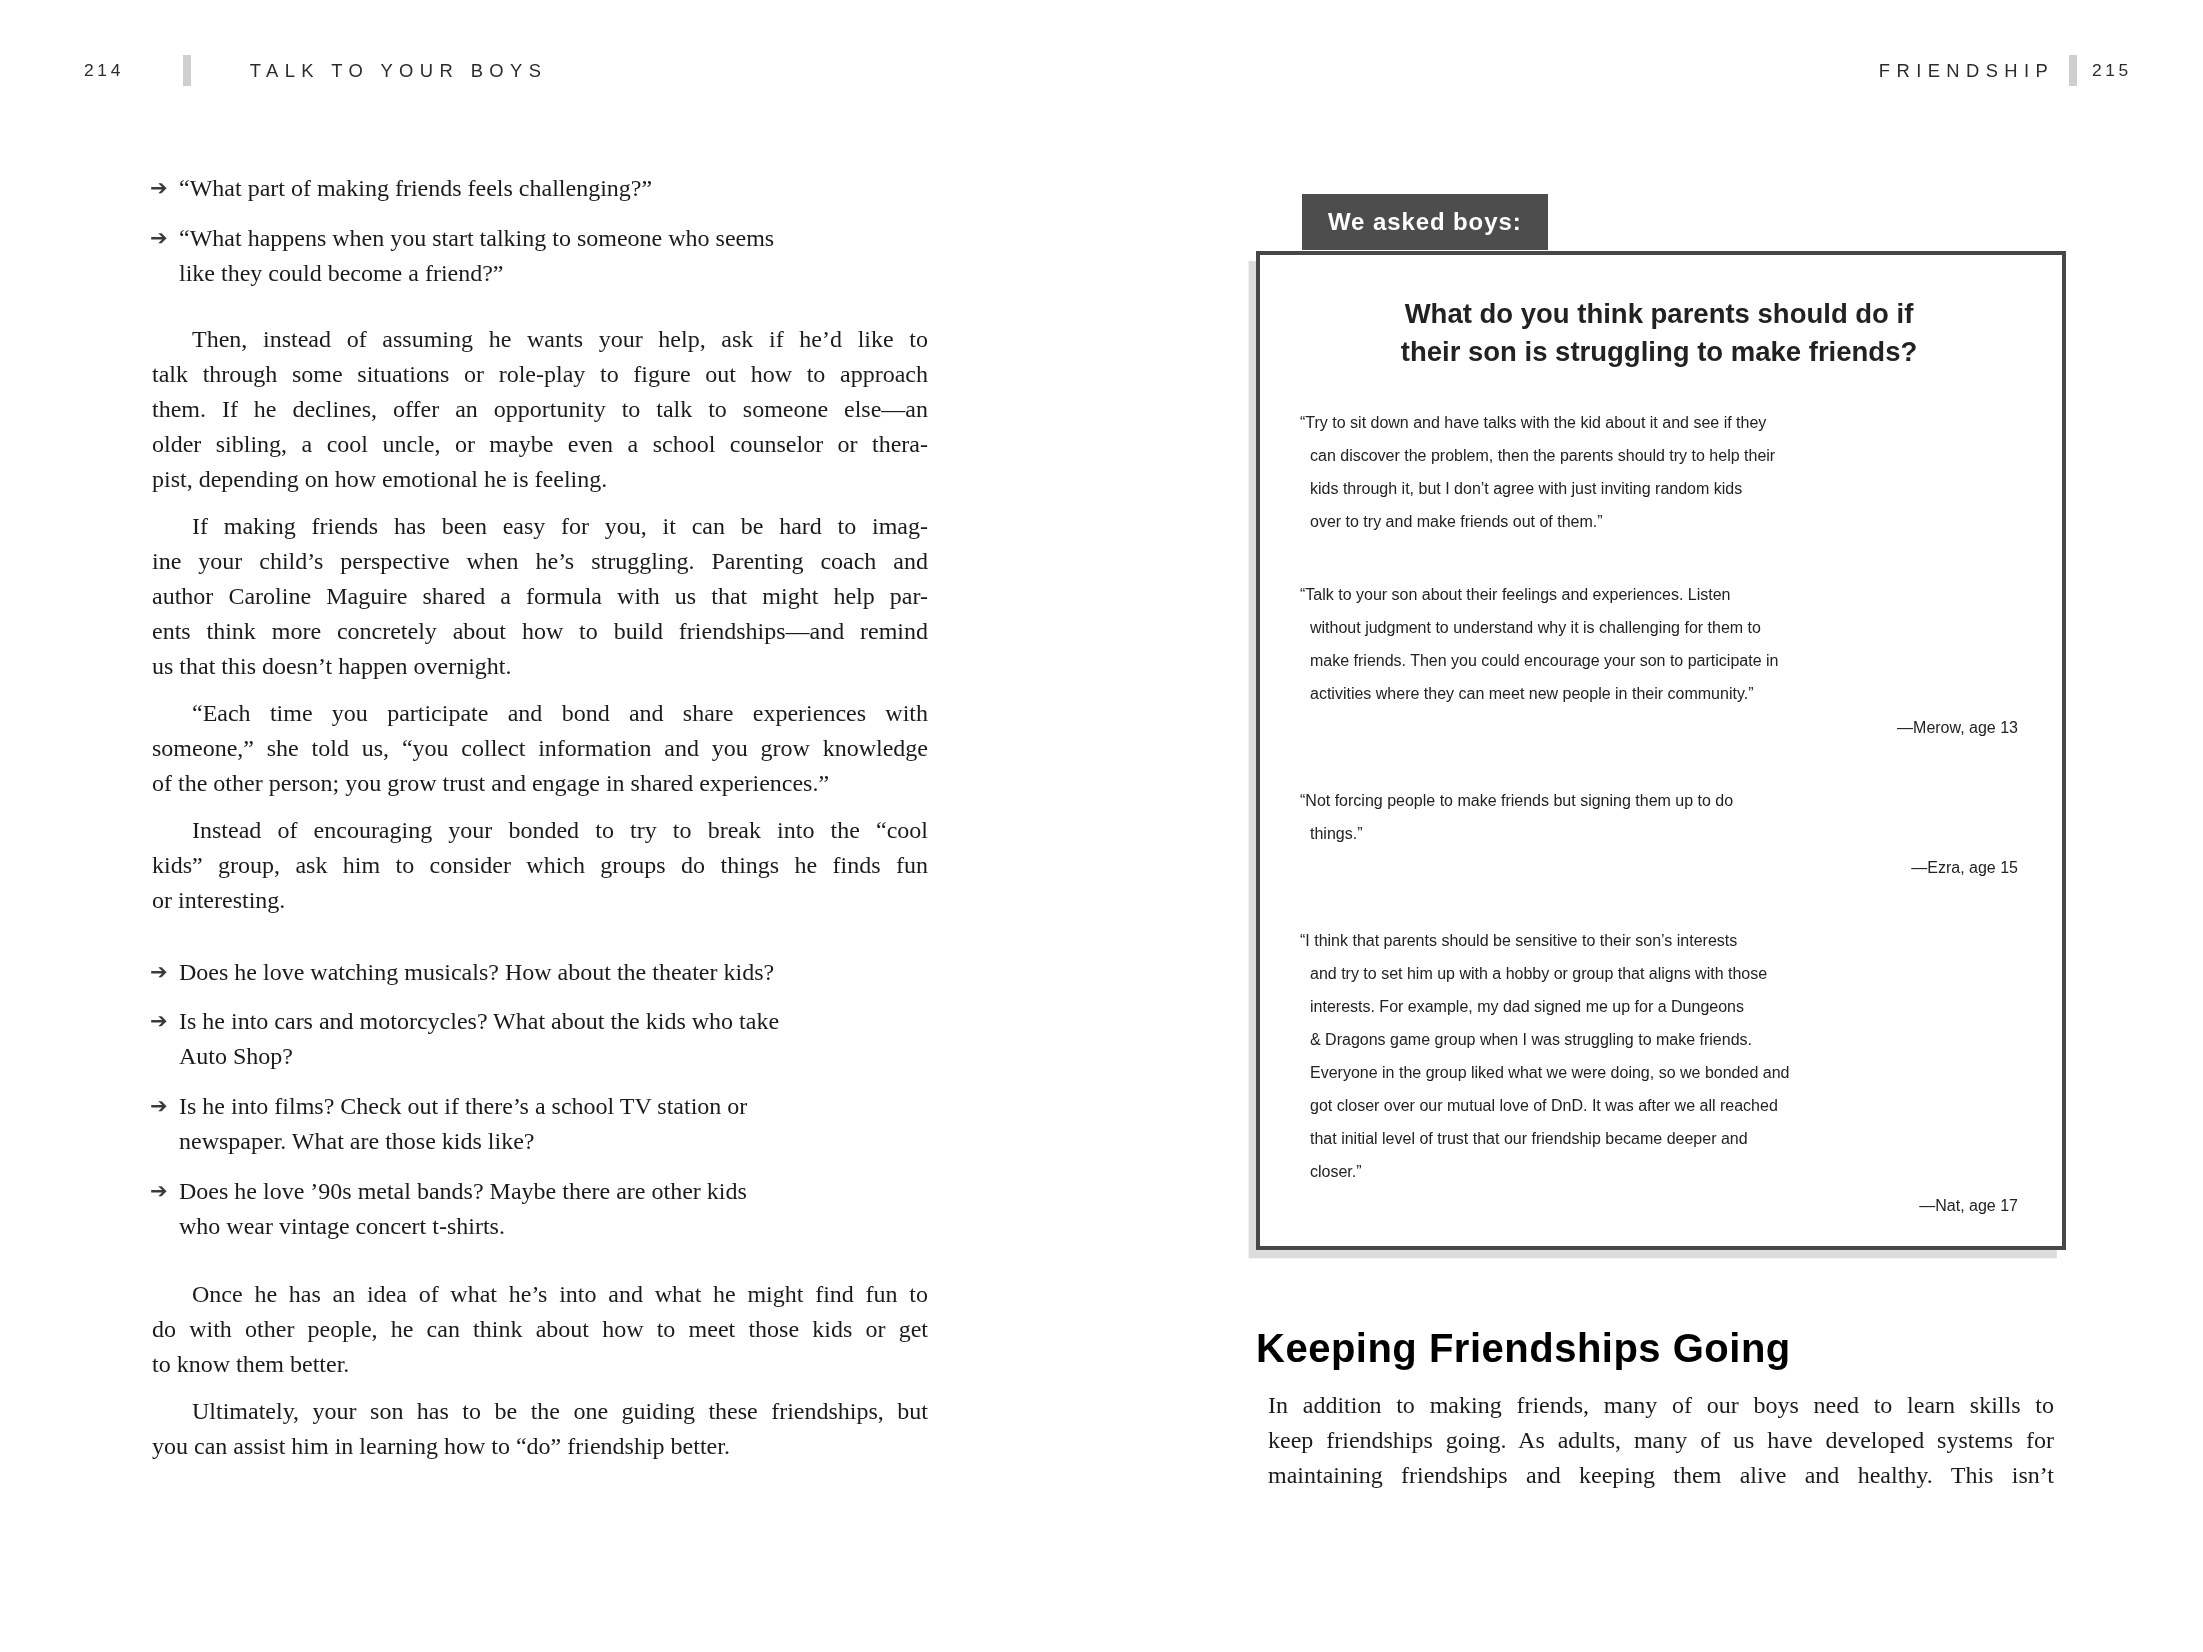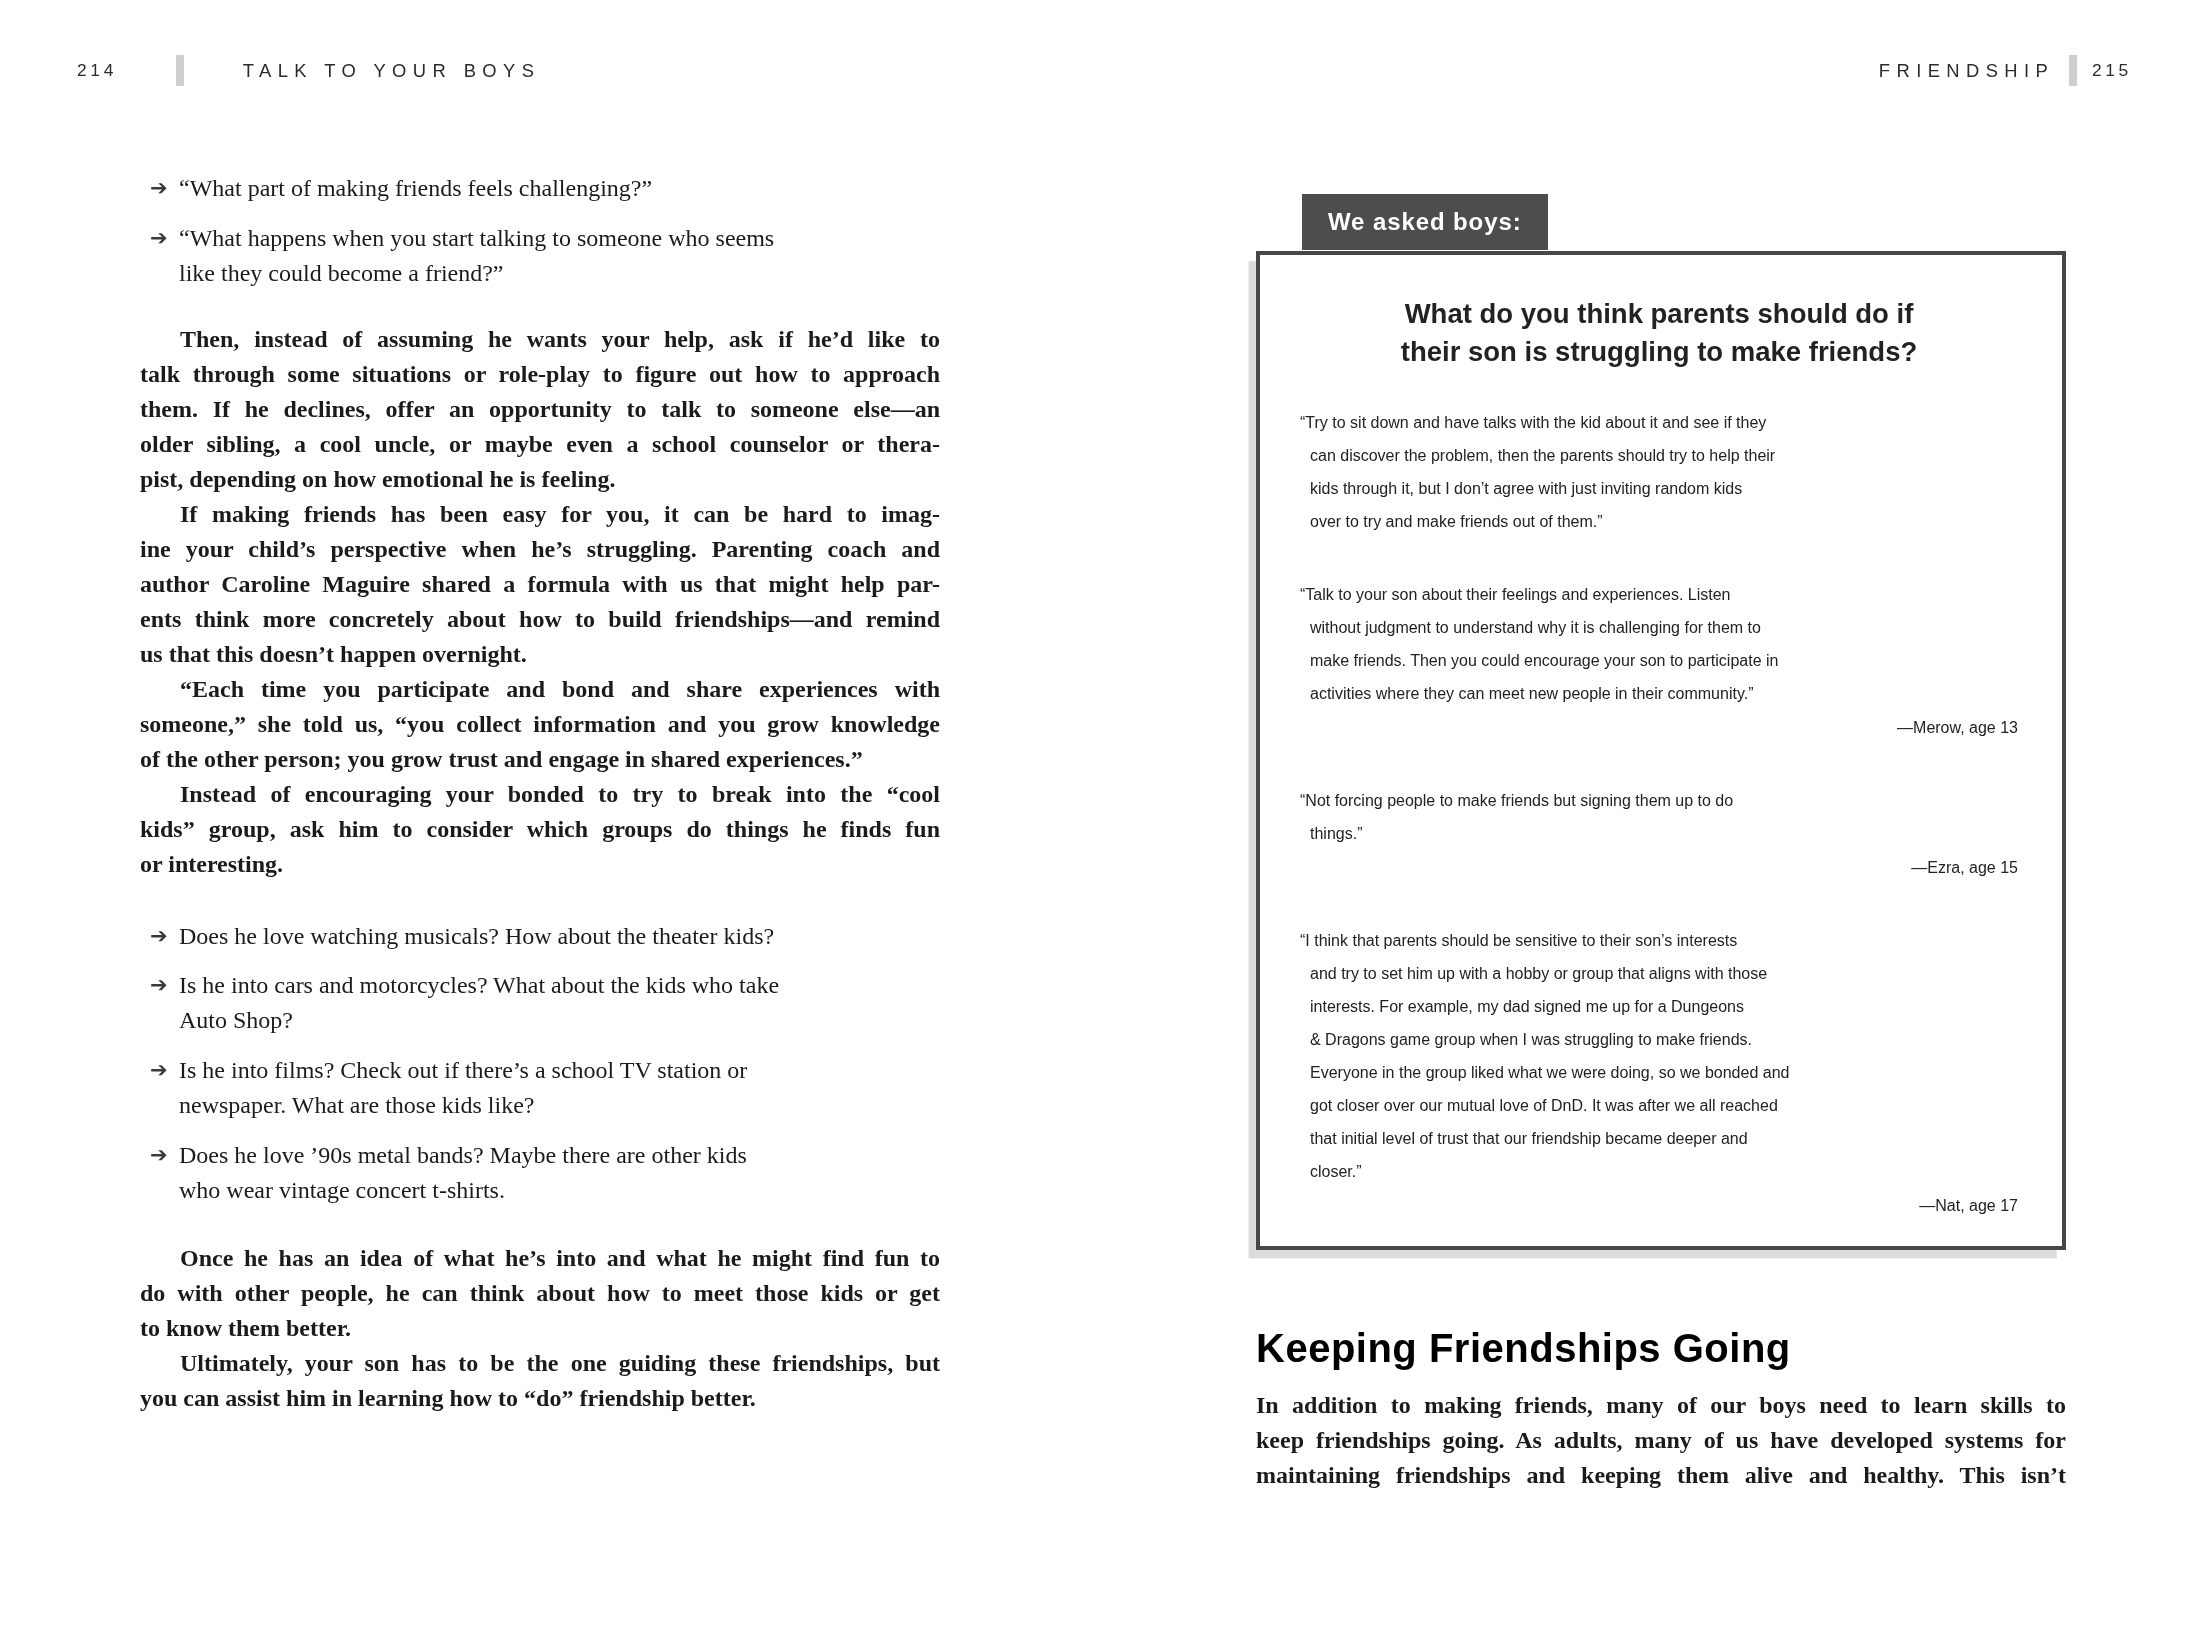--- a/index.html
+++ b/index.html
@@ -11,25 +11,25 @@
   .page-header{position:absolute;top:55px;display:flex;align-items:center;}
   .page-header .pagenum{
     font-family:"Liberation Sans", sans-serif;font-size:17.4px;letter-spacing:3.7px;
     color:#2b2b2b;
   }
   .page-header .rule{width:8.3px;height:31px;background:#cfcfcf;margin:0 14.7px;}
   .page-header .head-title{
     font-family:"Liberation Sans", sans-serif;font-size:18.4px;letter-spacing:6.4px;
     color:#2b2b2b;white-space:nowrap;
   }
-  #header-left{left:77px;gap:44px;}
+  #header-left{left:84px;gap:44px;}
   #header-right{right:72px;}
   
   .col-left{position:absolute;left:140px;top:171px;width:800px;font-size:24px;line-height:35px;}
-  .para{margin:0;font-weight:bold;}
+  .para{margin:12px;}
   .para .line{white-space:normal;}
   .just .line{text-align:justify;text-align-last:justify;}
   .just .line:last-child{text-align-last:auto;}
   .all-just .line{text-align:justify;text-align-last:justify;}
   .indent .line:first-child{text-indent:40px;}
   .bullets{margin:0 0 31px 0;}
   .bullets-mid{margin:37px 0 33px 0;}
   .bullet{display:flex;margin:0 0 14.7px 10px;}
   .bullet .arrow{
     flex:0 0 29px;font-family:"DejaVu Sans", sans-serif;font-size:21px;

